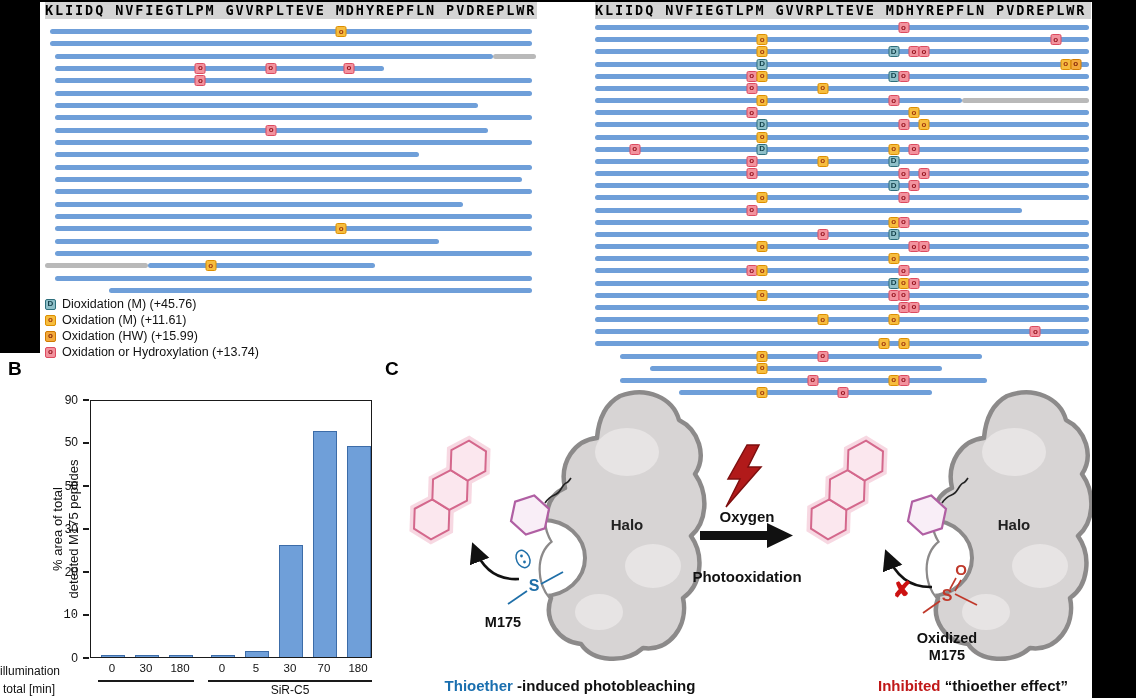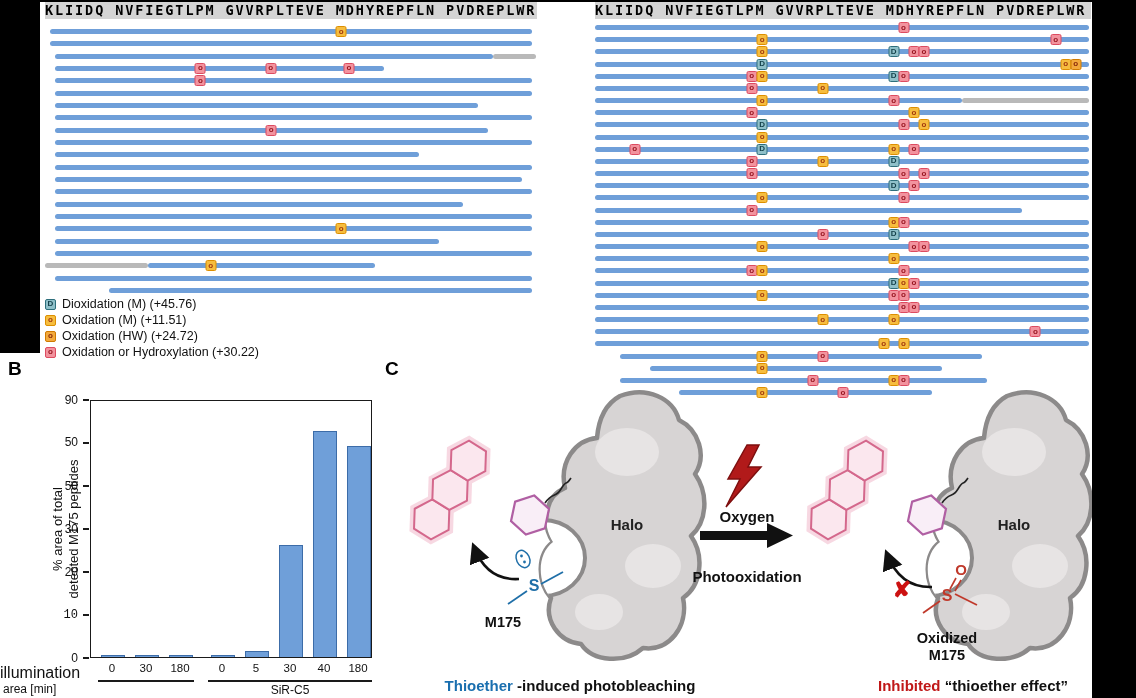--- a/index.html
+++ b/index.html
@@ -37,21 +37,21 @@
   #letter-C{left:385px;top:358px;}
 
   #panelB{position:absolute;left:0;top:356px;width:382px;height:342px;}
   #plot{position:absolute;left:90px;top:44px;width:282px;height:258px;border:1.5px solid #1a1a1a;}
   .cbar{position:absolute;bottom:0;width:24px;border:1px solid #3c6ca8;border-bottom:none;}
   .ytick-label{position:absolute;left:50px;width:28px;text-align:right;font-size:12px;transform:translateY(-50%);}
   .ytick-mark{position:absolute;left:83px;width:6px;height:1.5px;background:#1a1a1a;}
   .xtick-label{position:absolute;top:306px;transform:translateX(-50%);font-size:11.5px;}
   #ylab{position:absolute;left:-63px;top:157px;width:258px;height:32px;transform:rotate(-90deg);
         text-align:center;font-size:13px;line-height:1.2;}
-  #xlab1{position:absolute;left:0;top:308px;font-size:16px;}
+  #xlab1{position:absolute;left:0;top:308px;font-size:12px;}
   #xlab2{position:absolute;left:3px;top:326px;font-size:12px;}
   .grp-line{position:absolute;top:324px;height:1.5px;background:#1a1a1a;}
   .grp-label{position:absolute;top:327px;transform:translateX(-50%);font-size:12px;}
 
   #panelC{position:absolute;left:395px;top:375px;z-index:1;}
   #panelC text{font-family:"Liberation Sans",sans-serif;}
 </style>
 </head>
 <body>
 
@@ -204,29 +204,29 @@
       <div class="mk map-mk oh" style="left: 50%; top: 362.1px;">o</div>
     </div>
 
   <div id="legend">
       <div class="leg-row">
         <span class="mk di">D</span>
         <span>Dioxidation (M) (+45.76)</span>
       </div>
       <div class="leg-row">
         <span class="mk om">o</span>
-        <span>Oxidation (M) (+11.51)</span>
+        <span>Oxidation (M) (+11.61)</span>
       </div>
       <div class="leg-row">
         <span class="mk ohw">o</span>
-        <span>Oxidation (HW) (+24.72)</span>
+        <span>Oxidation (HW) (+15.99)</span>
       </div>
       <div class="leg-row">
         <span class="mk oh">o</span>
-        <span>Oxidation or Hydroxylation (+30.22)</span>
+        <span>Oxidation or Hydroxylation (+13.74)</span>
       </div>
     </div>
 
   <div id="letter-B" class="panel-letter">B</div>
   <div id="letter-C" class="panel-letter">C</div>
 
   <div id="panelB">
     <div id="ylab">
       <div>% area of total</div>
       <div>detected M175 peptides</div>
@@ -235,21 +235,21 @@
         <div class="cbar" style="left: 10px; height: 1.72px; background: rgb(111, 159, 217);"></div>
         <div class="cbar" style="left: 44px; height: 1.72px; background: rgb(111, 159, 217);"></div>
         <div class="cbar" style="left: 78px; height: 1.72px; background: rgb(111, 159, 217);"></div>
         <div class="cbar" style="left: 120px; height: 2.15px; background: rgb(111, 159, 217);"></div>
         <div class="cbar" style="left: 154px; height: 6.45px; background: rgb(111, 159, 217);"></div>
         <div class="cbar" style="left: 188px; height: 111.8px; background: rgb(111, 159, 217);"></div>
         <div class="cbar" style="left: 222px; height: 225.75px; background: rgb(111, 159, 217);"></div>
         <div class="cbar" style="left: 256px; height: 210.7px; background: rgb(111, 159, 217);"></div>
       </div>
     <div id="xlab1">illumination</div>
-    <div id="xlab2">area [min]</div>
+    <div id="xlab2">total [min]</div>
   <div class="ytick-label" style="top: 302px;">0</div>
       <div class="ytick-mark" style="top: 301.25px;"></div>
       <div class="ytick-label" style="top: 259px; font-family: Liberation Mono, monospace;">10</div>
       <div class="ytick-mark" style="top: 258.25px;"></div>
       <div class="ytick-label" style="top: 216px;">20</div>
       <div class="ytick-mark" style="top: 215.25px;"></div>
       <div class="ytick-label" style="top: 173px;">30</div>
       <div class="ytick-mark" style="top: 172.25px;"></div>
       <div class="ytick-label" style="top: 130px;">50</div>
       <div class="ytick-mark" style="top: 129.25px;"></div>
@@ -257,21 +257,21 @@
       <div class="ytick-mark" style="top: 86.25px;"></div>
       <div class="ytick-label" style="top: 44px;">90</div>
       <div class="ytick-mark" style="top: 43.25px;"></div>
       <div class="xtick-label" style="left: 112px;">0</div>
       <div class="xtick-label" style="left: 146px;">30</div>
       <div class="xtick-label" style="left: 180px;">180</div>
       <div class="grp-line" style="left: 98px; width: 96px;"></div>
       <div class="xtick-label" style="left: 222px;">0</div>
       <div class="xtick-label" style="left: 256px;">5</div>
       <div class="xtick-label" style="left: 290px;">30</div>
-      <div class="xtick-label" style="left: 324px;">40</div>
+      <div class="xtick-label" style="left: 324px;">70</div>
       <div class="xtick-label" style="left: 358px;">180</div>
       <div class="grp-line" style="left: 208px; width: 164px;"></div>
       <div class="grp-label" style="left: 290px;">SiR-C5</div>
     </div>
 
   <svg id="panelC" width="700" height="323" viewBox="0 0 700 323">
     <defs>
       <path id="blobShape" d="M85,6 C112,-4 138,8 144,30 C164,40 172,66 160,84 C174,104 172,132 156,146 C170,166 166,196 148,208 C154,236 134,262 108,258 C90,274 58,272 46,254 C24,252 8,230 16,208 C2,192 2,164 18,152 C6,134 10,106 30,98 C24,72 40,50 62,48 C64,24 74,12 85,6 Z"></path>
       <clipPath id="blobClip">
           <use href="#blobShape"></use>

